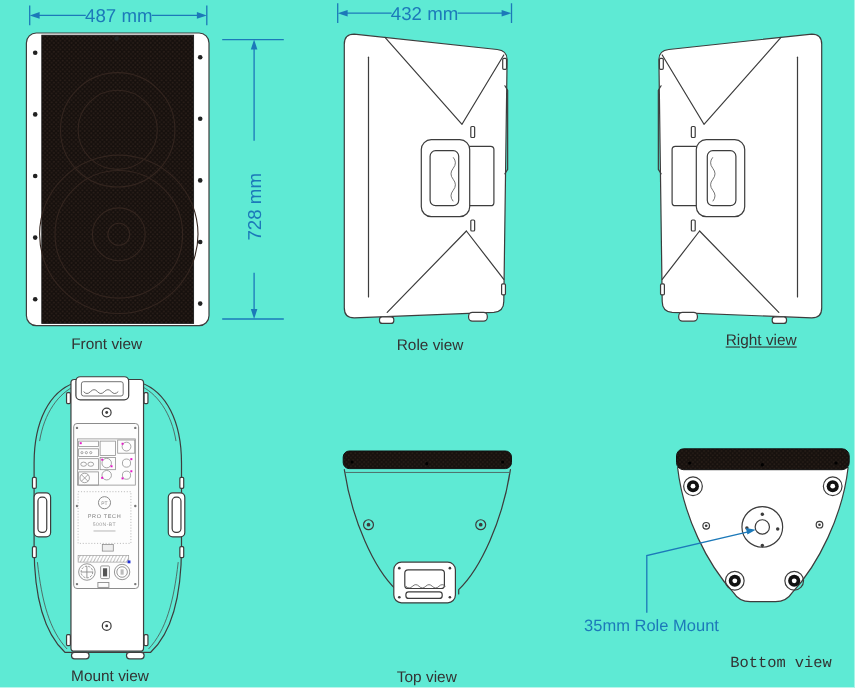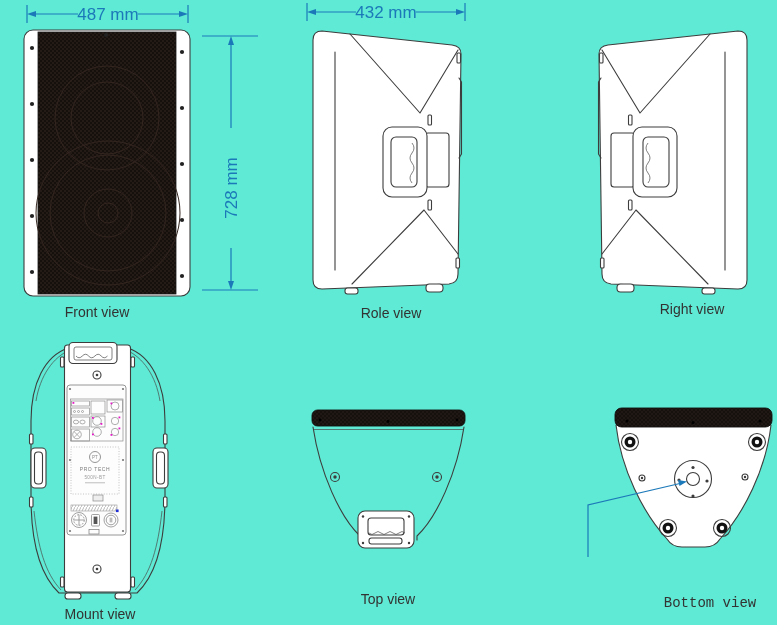--- a/index.html
+++ b/index.html
@@ -115,21 +115,21 @@
       <rect class="lnf" x="85" y="113" width="26" height="50" rx="5"></rect>
       <path class="thin" d="M106,119 q4,5 0,10 q-4,5 0,10 q4,5 0,10 q-4,5 0,10"></path>
       <rect class="lnf" x="151" y="29" width="3.5" height="10" rx="1"></rect>
       <rect class="lnf" x="122" y="91" width="3.5" height="10" rx="1"></rect>
       <rect class="lnf" x="122" y="176" width="3.5" height="10" rx="1"></rect>
       <rect class="lnf" x="150" y="234" width="3.5" height="10" rx="1"></rect>
       <rect class="lnf" x="39" y="264" width="13" height="6" rx="2.5"></rect>
       <rect class="lnf" x="120" y="260" width="17" height="8" rx="3.5"></rect>
     </g>
   </svg>
-  <div class="caption" style="left:692px;top:301px;">Right view</div>
+  <div class="caption" style="left:692px;top:301px;text-decoration:underline;">Right view</div>
 
   <svg class="abs" style="left:27px;top:339px;" width="145" height="262" viewBox="0 0 145 262">
     <defs>
       <pattern id="hatchR" width="3" height="6" patternUnits="userSpaceOnUse">
         <rect width="3" height="6" fill="#fff"></rect>
         <path d="M0,6 L3,0" stroke="#999" stroke-width="0.7"></path>
       </pattern>
     </defs>
     <path class="ln" d="M41,9 C18,17 4,44 4,82 L4,158 C4,202 13,236 32,254 L110,254 C129,236 138,202 138,158 L138,82 C138,44 124,17 101,9"></path>
     <path class="thin" d="M43,11 C26,18 13,37 9,62 M99,11 C116,18 129,37 133,62 M7,172 C11,208 18,234 34,251 M135,172 C131,208 124,234 108,251"></path>
@@ -254,21 +254,21 @@
     <rect class="lnf" x="58" y="111" width="36" height="17" rx="3"></rect>
     <path class="thin" d="M59,126 q3,3 6,0 t6,0 t6,0 t6,0 t6,0 t6,0"></path>
     <rect class="lnf" x="59" y="131" width="33" height="6" rx="2.5"></rect>
     <g fill="#3d3d3d">
       <circle cx="53" cy="109.5" r="1.2"></circle>
         <circle cx="99" cy="109.5" r="1.2"></circle>
       <circle cx="53" cy="136" r="1.2"></circle>
         <circle cx="99" cy="136" r="1.2"></circle>
     </g>
   </svg>
-  <div class="caption" style="left:388px;top:591px;">Top view</div>
+  <div class="caption" style="left:388px;top:607px;">Top view</div>
 
   <svg class="abs" style="left:575px;top:405px;" width="202" height="180" viewBox="0 0 202 180">
     <defs>
       <pattern id="perfB" width="4" height="4" patternUnits="userSpaceOnUse">
         <rect width="4" height="4" fill="#17110e"></rect>
         <circle cx="1" cy="1" r="0.8" fill="#2a201a"></circle>
         <circle cx="3" cy="3" r="0.8" fill="#2a201a"></circle>
       </pattern>
     </defs>
     <path class="lnf" d="M41,20 C46,64 68,108 92,134 Q97,142 107,142 L130,142 Q140,142 145,134 C169,108 191,64 196,20 Z"></path>
@@ -314,15 +314,16 @@
           <circle cx="118" cy="91" r="1.6"></circle>
         <circle cx="104" cy="75" r="1.6"></circle>
           <circle cx="132" cy="76" r="1.6"></circle>
       </g>
     </g>
     <g>
       <path class="blue" d="M13,152 L13,100 L107,78"></path>
       <polygon class="bluef" points="112,76.5 103,75 104.5,81"></polygon>
     </g>
   </svg>
+  <div class="dim-note" style="left:531px;top:561px;">35mm Role Mount</div>
   <div class="caption" style="left:710px;top:595px;font-family:Liberation Mono, monospace;">Bottom view</div>
 
 </div>
 
 </body></html>

